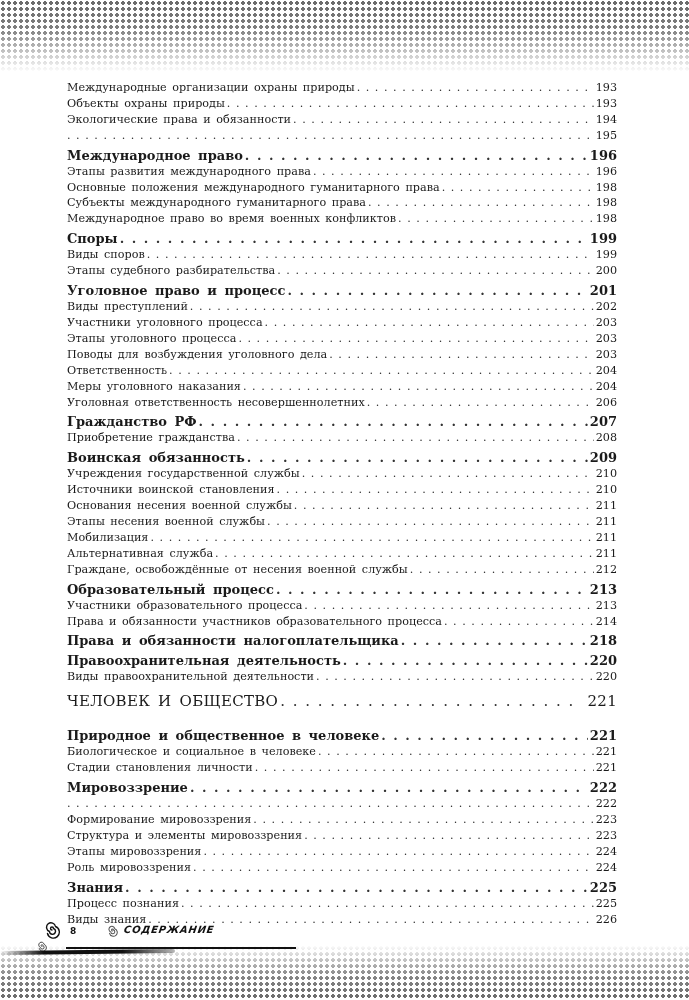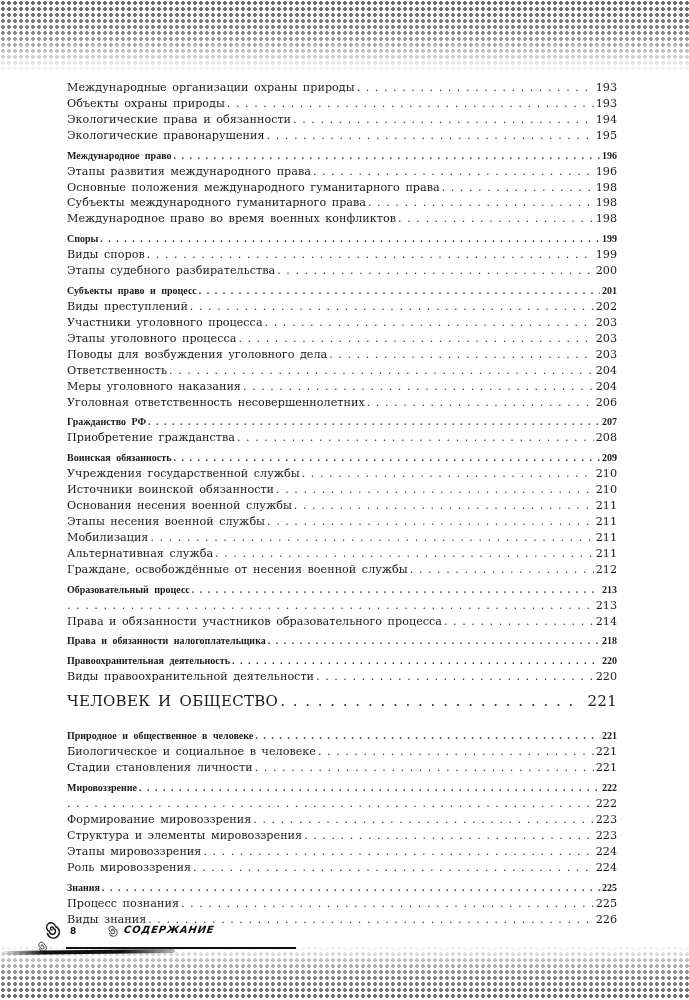--- a/index.html
+++ b/index.html
@@ -63,26 +63,25 @@
     flex: 0 0 auto;
     padding-left: 2px;
   }
   .sub {
     font-size: 11.2px;
     line-height: 15.9px;
     word-spacing: 2px;
   }
   .sub .leader { font-size: 11.2px; }
   .head {
-    font-size: 10px;
+    font-size: 13px;
     font-weight: bold;
     line-height: 16px;
     margin-top: 4px;
     word-spacing: 3px;
-    font-family: Liberation Serif, serif;
   }
   .part {
     font-size: 15px;
     line-height: 20px;
     margin-top: 6px;
     margin-bottom: 17px;
     word-spacing: 3px;
     letter-spacing: 0.3px;
   }
   .part .page { padding-left: 8px; }
@@ -145,21 +144,20 @@
     <span class="title">Объекты охраны природы</span>
     <span class="leader"></span>
     <span class="page">193</span>
   </div>
     <div class="row sub">
     <span class="title">Экологические права и обязанности</span>
     <span class="leader"></span>
     <span class="page">194</span>
   </div>
     <div class="row sub">
-    <span class="title">Экологические правонарушения</span>
     <span class="leader"></span>
     <span class="page">195</span>
   </div>
     <div class="row head">
     <span class="title">Международное право</span>
     <span class="leader"></span>
     <span class="page">196</span>
   </div>
     <div class="row sub">
     <span class="title">Этапы развития международного права</span>
@@ -190,21 +188,21 @@
     <span class="title">Виды споров</span>
     <span class="leader"></span>
     <span class="page">199</span>
   </div>
     <div class="row sub">
     <span class="title">Этапы судебного разбирательства</span>
     <span class="leader"></span>
     <span class="page">200</span>
   </div>
     <div class="row head">
-    <span class="title">Субъекты право и процесс</span>
+    <span class="title">Уголовное право и процесс</span>
     <span class="leader"></span>
     <span class="page">201</span>
   </div>
     <div class="row sub">
     <span class="title">Виды преступлений</span>
     <span class="leader"></span>
     <span class="page">202</span>
   </div>
     <div class="row sub">
     <span class="title">Участники уголовного процесса</span>
@@ -250,21 +248,21 @@
     <span class="title">Воинская обязанность</span>
     <span class="leader"></span>
     <span class="page">209</span>
   </div>
     <div class="row sub">
     <span class="title">Учреждения государственной службы</span>
     <span class="leader"></span>
     <span class="page">210</span>
   </div>
     <div class="row sub">
-    <span class="title">Источники воинской обязанности</span>
+    <span class="title">Источники воинской становления</span>
     <span class="leader"></span>
     <span class="page">210</span>
   </div>
     <div class="row sub">
     <span class="title">Основания несения военной службы</span>
     <span class="leader"></span>
     <span class="page">211</span>
   </div>
     <div class="row sub">
     <span class="title">Этапы несения военной службы</span>
@@ -285,20 +283,21 @@
     <span class="title">Граждане, освобождённые от несения военной службы</span>
     <span class="leader"></span>
     <span class="page">212</span>
   </div>
     <div class="row head">
     <span class="title">Образовательный процесс</span>
     <span class="leader"></span>
     <span class="page">213</span>
   </div>
     <div class="row sub">
+    <span class="title">Участники образовательного процесса</span>
     <span class="leader"></span>
     <span class="page">213</span>
   </div>
     <div class="row sub">
     <span class="title">Права и обязанности участников образовательного процесса</span>
     <span class="leader"></span>
     <span class="page">214</span>
   </div>
     <div class="row head">
     <span class="title">Права и обязанности налогоплательщика</span>

